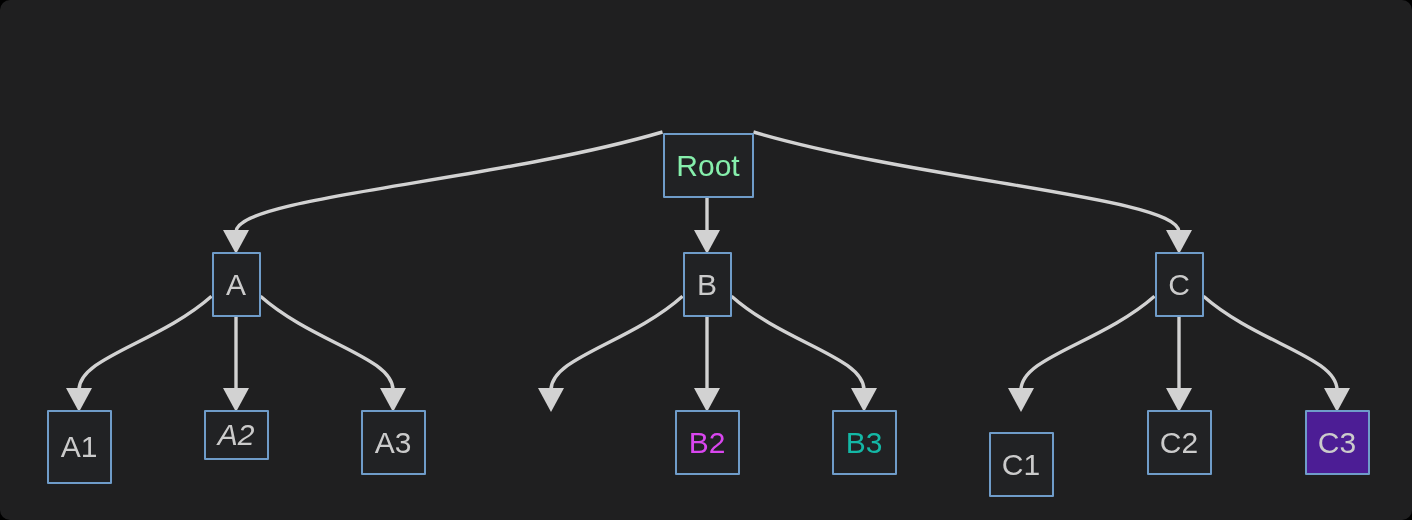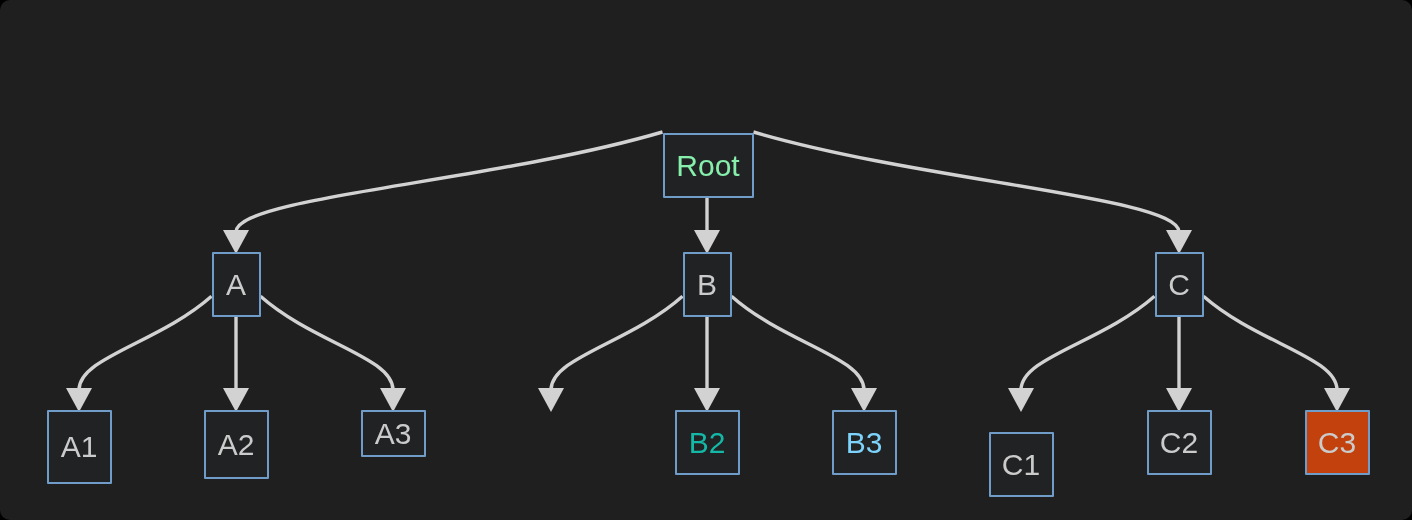--- a/index.html
+++ b/index.html
@@ -62,20 +62,20 @@
       <polygon points="1166,388 1192,388 1179,412" fill="#d2d2d2"></polygon>
       <path d="M 1203.5 296.2 C 1256.9 343.1 1337 357.17 1337 390" fill="none" stroke="#d2d2d2" stroke-width="3.4"></path>
       <polygon points="1324,388 1350,388 1337,412" fill="#d2d2d2"></polygon>
     </svg>
 
 <div class="node" style="left: 662.5px; top: 93px; width: 91px; height: 65px; background: rgb(33, 34, 36); border-color: rgb(111, 156, 201); color: #86efac; margin-top: 40px;">Root</div>
     <div class="node" style="left: 211.5px; top: 252px; width: 49px; height: 65px; background: rgb(33, 34, 36); border-color: rgb(111, 156, 201); color: rgb(203, 203, 203);">A</div>
     <div class="node" style="left: 682.5px; top: 252px; width: 49px; height: 65px; background: rgb(33, 34, 36); border-color: rgb(111, 156, 201); color: rgb(203, 203, 203);">B</div>
     <div class="node" style="left: 1154.5px; top: 252px; width: 49px; height: 65px; background: rgb(33, 34, 36); border-color: rgb(111, 156, 201); color: rgb(203, 203, 203);">C</div>
     <div class="node" style="left: 46.5px; top: 410px; width: 65px; height: 74px; background: rgb(33, 34, 36); border-color: rgb(111, 156, 201); color: rgb(203, 203, 203);">A1</div>
-    <div class="node" style="left: 203.5px; top: 410px; width: 65px; height: 69px; background: rgb(33, 34, 36); border-color: rgb(111, 156, 201); color: rgb(203, 203, 203);">A2</div>
-    <div class="node" style="left: 360.5px; top: 410px; width: 65px; height: 47px; background: rgb(33, 34, 36); border-color: rgb(111, 156, 201); color: rgb(203, 203, 203);">A3</div>
-    <div class="node" style="left: 674.5px; top: 410px; width: 65px; height: 65px; background: rgb(33, 34, 36); border-color: rgb(111, 156, 201); color: #14b8a6;">B2</div>
-    <div class="node" style="left: 831.5px; top: 410px; width: 65px; height: 65px; background: rgb(33, 34, 36); border-color: rgb(111, 156, 201); color: #7dd3fc;">B3</div>
+    <div class="node" style="left: 203.5px; top: 410px; width: 65px; height: 50px; background: rgb(33, 34, 36); border-color: rgb(111, 156, 201); color: rgb(203, 203, 203); font-style: italic;">A2</div>
+    <div class="node" style="left: 360.5px; top: 410px; width: 65px; height: 65px; background: rgb(33, 34, 36); border-color: rgb(111, 156, 201); color: rgb(203, 203, 203);">A3</div>
+    <div class="node" style="left: 674.5px; top: 410px; width: 65px; height: 65px; background: rgb(33, 34, 36); border-color: rgb(111, 156, 201); color: #d946ef;">B2</div>
+    <div class="node" style="left: 831.5px; top: 410px; width: 65px; height: 65px; background: rgb(33, 34, 36); border-color: rgb(111, 156, 201); color: #14b8a6;">B3</div>
     <div class="node" style="left: 988.5px; top: 432px; width: 65px; height: 65px; background: rgb(33, 34, 36); border-color: rgb(111, 156, 201); color: rgb(203, 203, 203);">C1</div>
     <div class="node" style="left: 1146.5px; top: 410px; width: 65px; height: 65px; background: rgb(33, 34, 36); border-color: rgb(111, 156, 201); color: rgb(203, 203, 203); text-align: right;">C2</div>
-    <div class="node" style="left: 1304.5px; top: 410px; width: 65px; height: 65px; background: #c2410c; border-color: rgb(111, 156, 201); color: rgb(203, 203, 203);">C3</div>
+    <div class="node" style="left: 1304.5px; top: 410px; width: 65px; height: 65px; background: #4c1d95; border-color: rgb(111, 156, 201); color: rgb(203, 203, 203);">C3</div>
   </div>
 
 </body></html>

